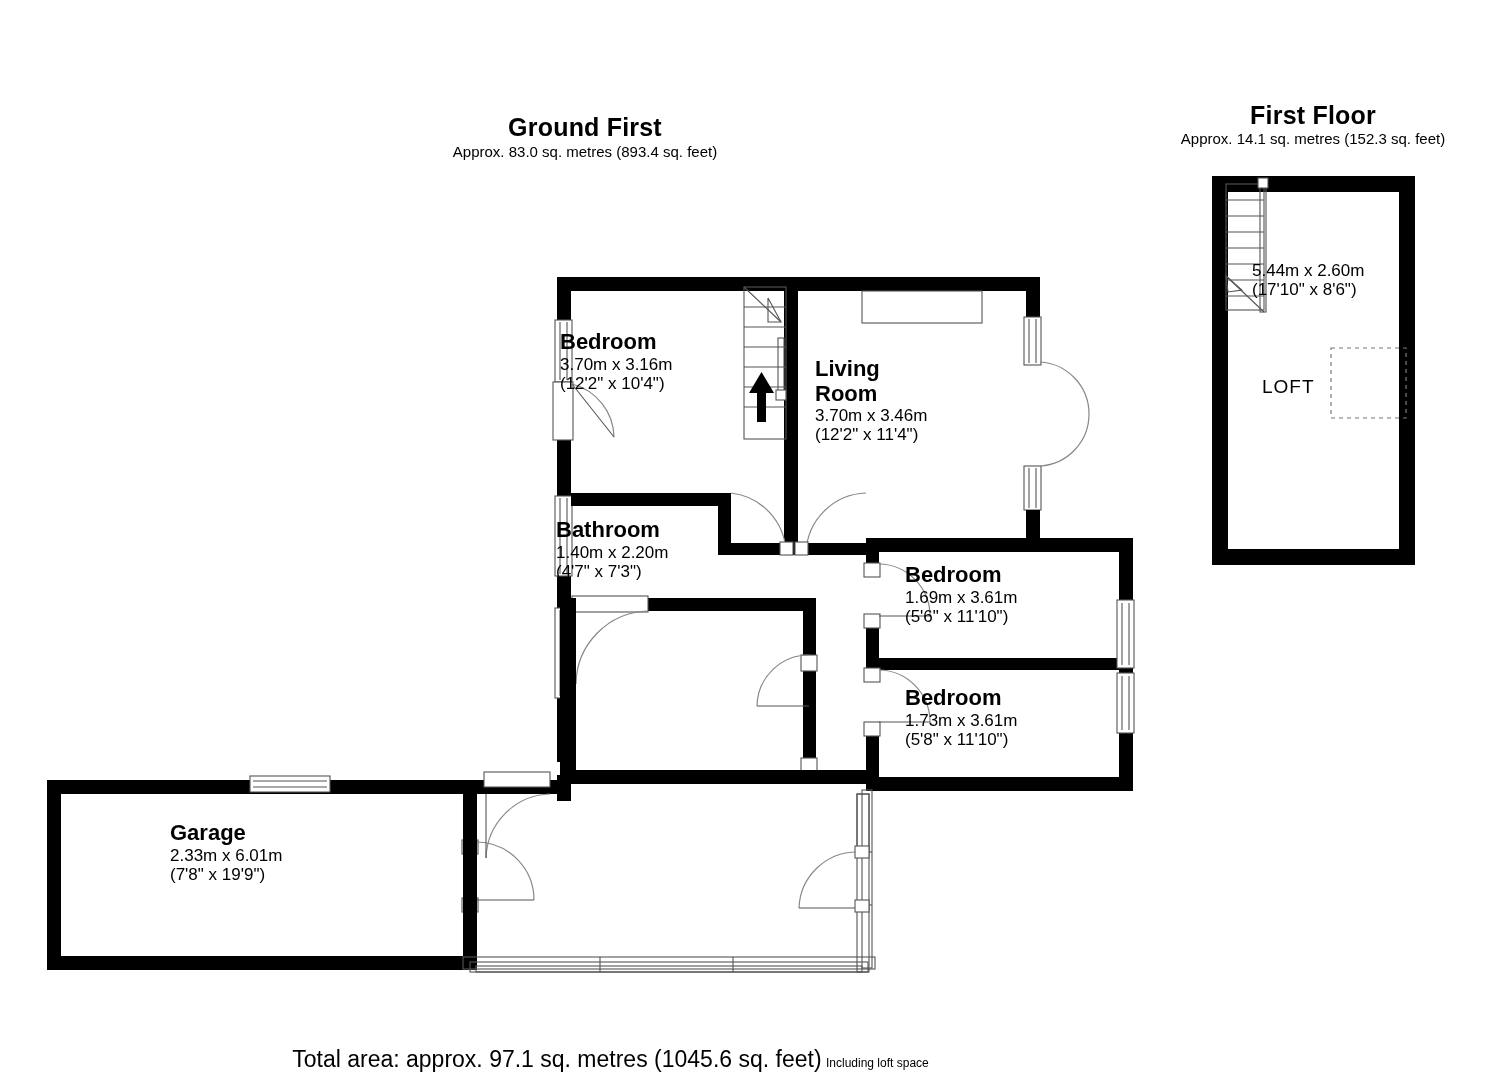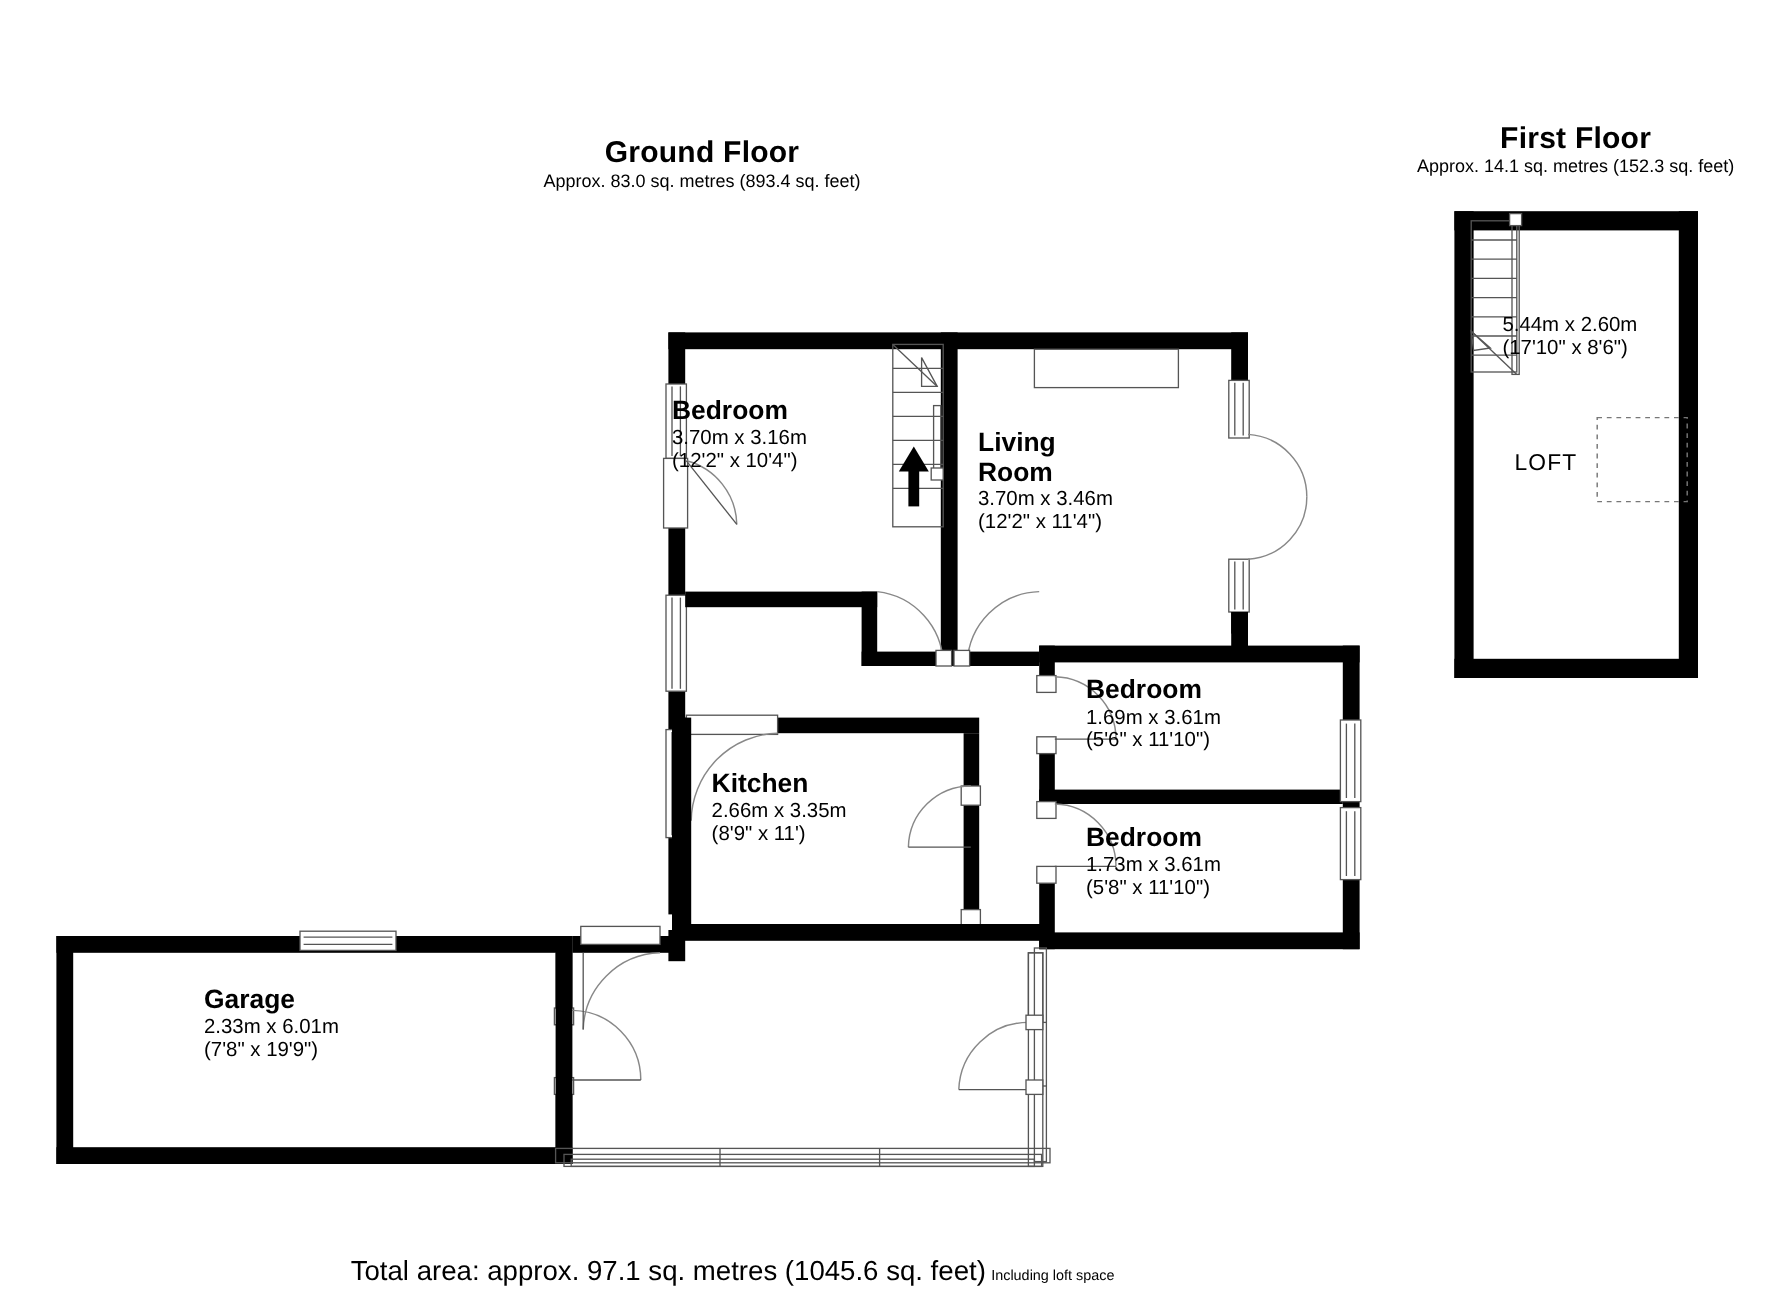--- a/index.html
+++ b/index.html
@@ -98,21 +98,21 @@
   .swing { fill: none; stroke: #888888; stroke-width: 1.2; }
   .dash { fill: none; stroke: #777777; stroke-width: 1.2; stroke-dasharray: 4 4; }
   .winfill { fill: #ffffff; stroke: #555555; stroke-width: 1.1; }
   .blk { fill: #000000; stroke: none; }
 </style>
 </head>
 <body>
 
 <div id="stage">
 
-  <div class="floor-title" style="left:435px; top:113px; width:300px;">Ground Floor</div>
+  <div class="floor-title" style="left:435px; top:113px; width:300px;">Ground First</div>
   <div class="floor-sub" style="left:435px; top:143px; width:300px;">Approx. 83.0 sq. metres (893.4 sq. feet)</div>
 
   <div class="floor-title" style="left:1163px; top:101px; width:300px;">First Floor</div>
   <div class="floor-sub" style="left:1163px; top:130px; width:300px;">Approx. 14.1 sq. metres (152.3 sq. feet)</div>
 
   <svg class="plan" viewBox="0 0 1485 1080">
 
     <rect class="wall" x="557" y="277" width="483" height="14"></rect>
 
     <rect class="wall" x="557" y="277" width="14" height="43"></rect>
@@ -339,26 +339,26 @@
     <span class="rimp">(12'2" x 10'4")</span>
   </div>
 
   <div class="room two-line" style="left:815px; top:340px; width:190px;margin-top:17px;">
     <span class="rname">Living</span>
     <span class="rname">Room</span>
     <span class="rdim">3.70m x 3.46m</span>
     <span class="rimp">(12'2" x 11'4")</span>
   </div>
 
-
-  <div class="room" style="left:593px; top:641px; width:190px;">
-    <span class="rname">Kitchen</span>
-    <span class="rdim">2.66m x 3.35m</span>
-    <span class="rimp">(8'9" x 11')</span>
-  </div>
+  <div class="room" style="left:556px; top:518px; width:200px;">
+    <span class="rname">Bathroom</span>
+    <span class="rdim">1.40m x 2.20m</span>
+    <span class="rimp">(4'7" x 7'3")</span>
+  </div>
+
 
   <div class="room" style="left:905px; top:563px; width:205px;">
     <span class="rname">Bedroom</span>
     <span class="rdim">1.69m x 3.61m</span>
     <span class="rimp">(5'6" x 11'10")</span>
   </div>
 
   <div class="room" style="left:905px; top:686px; width:205px;">
     <span class="rname">Bedroom</span>
     <span class="rdim">1.73m x 3.61m</span>

